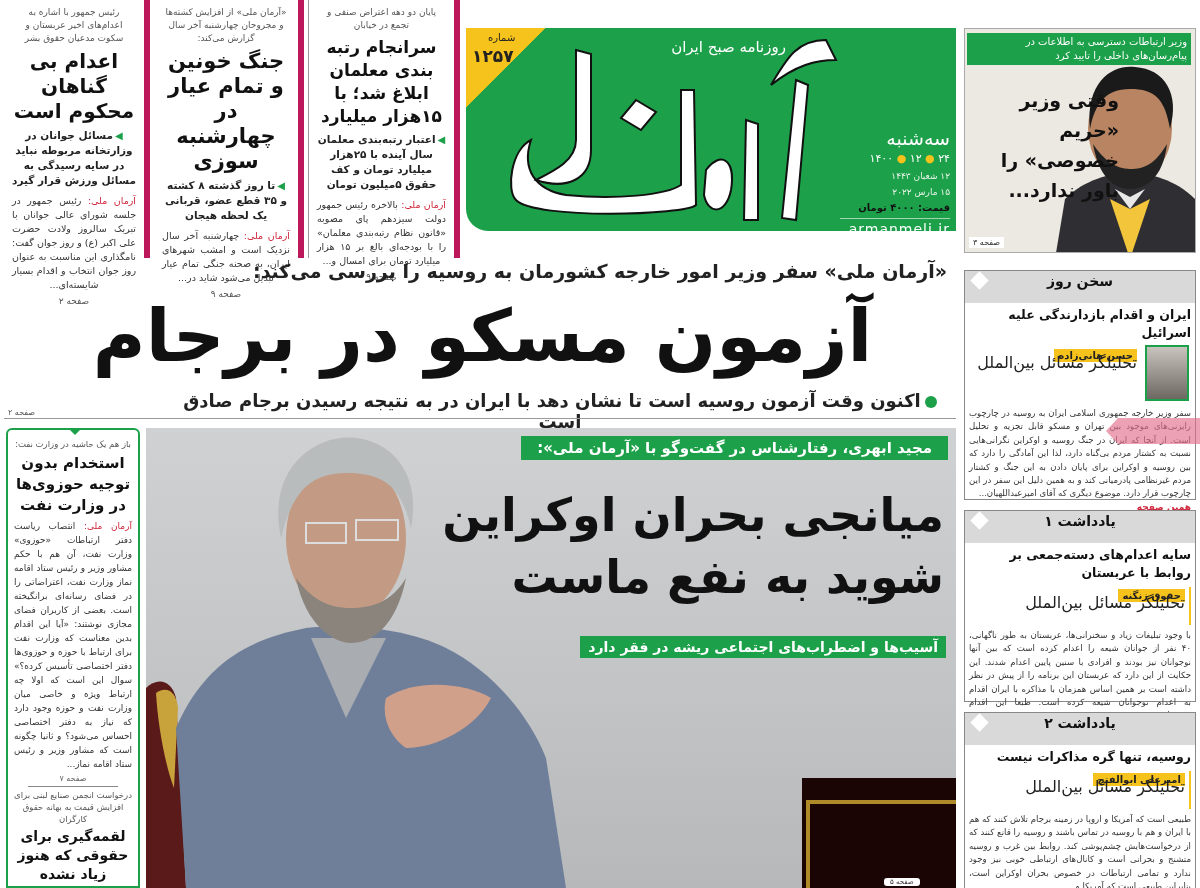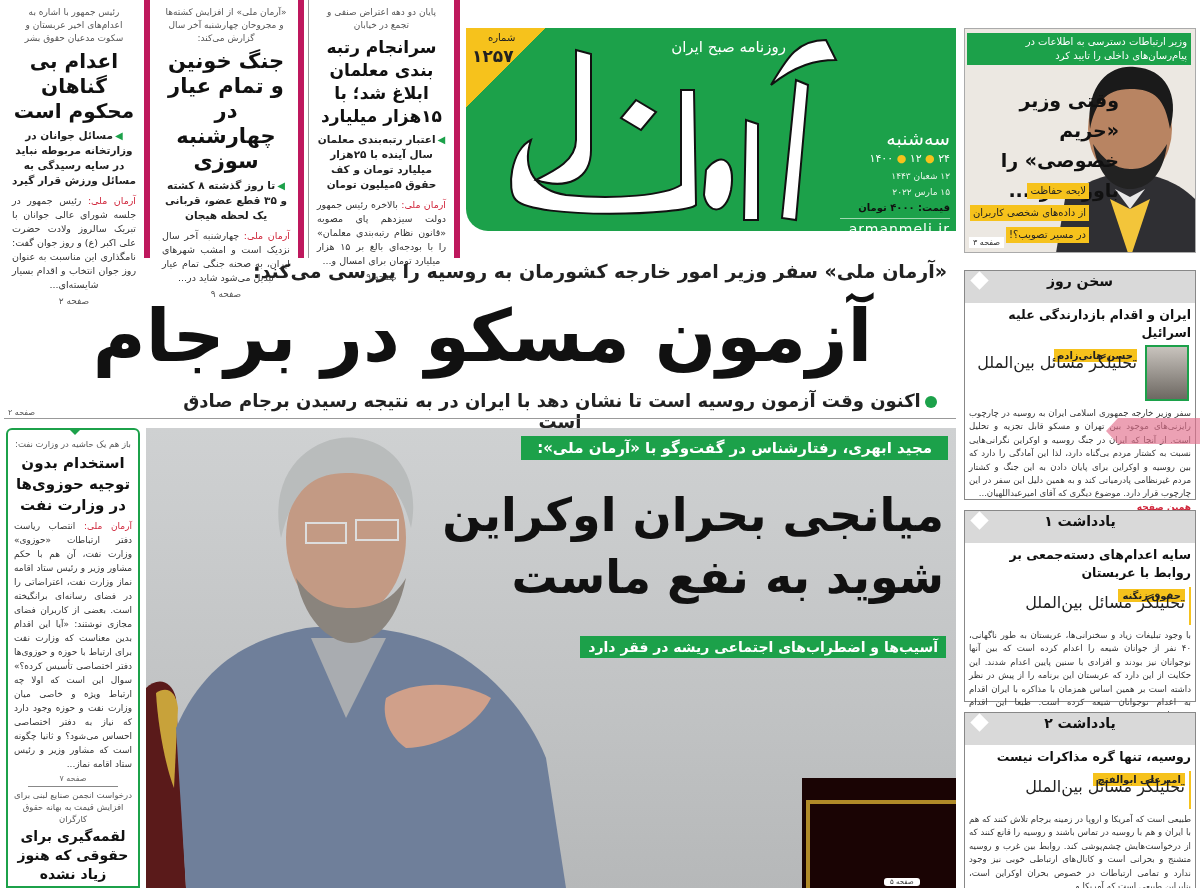--- a/index.html
+++ b/index.html
@@ -144,25 +144,20 @@
   <svg class="face" viewBox="0 0 150 200">
     <path d="M0 200 L10 140 C30 120 55 115 75 112 C95 115 120 120 140 140 L150 200 Z" fill="#2f2f33"></path>
     <path d="M55 140 L75 200 L95 140 L75 150 Z" fill="#f3c53a"></path>
     <path d="M60 130 L75 150 L90 130 L75 138 Z" fill="#e9e9e9"></path>
     <ellipse cx="75" cy="70" rx="42" ry="52" fill="#b88462"></ellipse>
     <path d="M35 70 C30 20 60 5 80 8 C110 10 125 35 115 70 C110 40 100 30 75 30 C50 30 40 45 35 70 Z" fill="#1a1a1a"></path>
     <path d="M38 85 C45 125 65 130 75 130 C90 130 108 120 112 85 C100 105 90 110 75 110 C60 110 48 100 38 85 Z" fill="#222"></path>
   </svg>
   <div class="kick">وزیر ارتباطات دسترسی به اطلاعات در پیام‌رسان‌های داخلی را تایید کرد</div>
   <div class="head">وقتی وزیر «حریم خصوصی» را باور ندارد...</div>
-  <div class="yel">
-    <span>لایحه حفاظت</span><br>
-    <span>از داده‌های شخصی کاربران</span><br>
-    <span>در مسیر تصویب؟!</span>
-  </div>
   <div class="pg">صفحه ۳</div>
 </div>
 
 <div class="sur-head">«آرمان ملی» سفر وزیر امور خارجه کشورمان به روسیه را بررسی می‌کند:</div>
 <div class="main-head">آزمون مسکو در برجام</div>
 <div class="main-sub"><span class="dot"></span><span>اکنون وقت آزمون روسیه است تا نشان دهد با ایران در به نتیجه رسیدن برجام صادق است</span></div>
 <div class="main-pg">صفحه ۲</div>
 <div class="rule"></div>
 
 <div class="leftcol">

